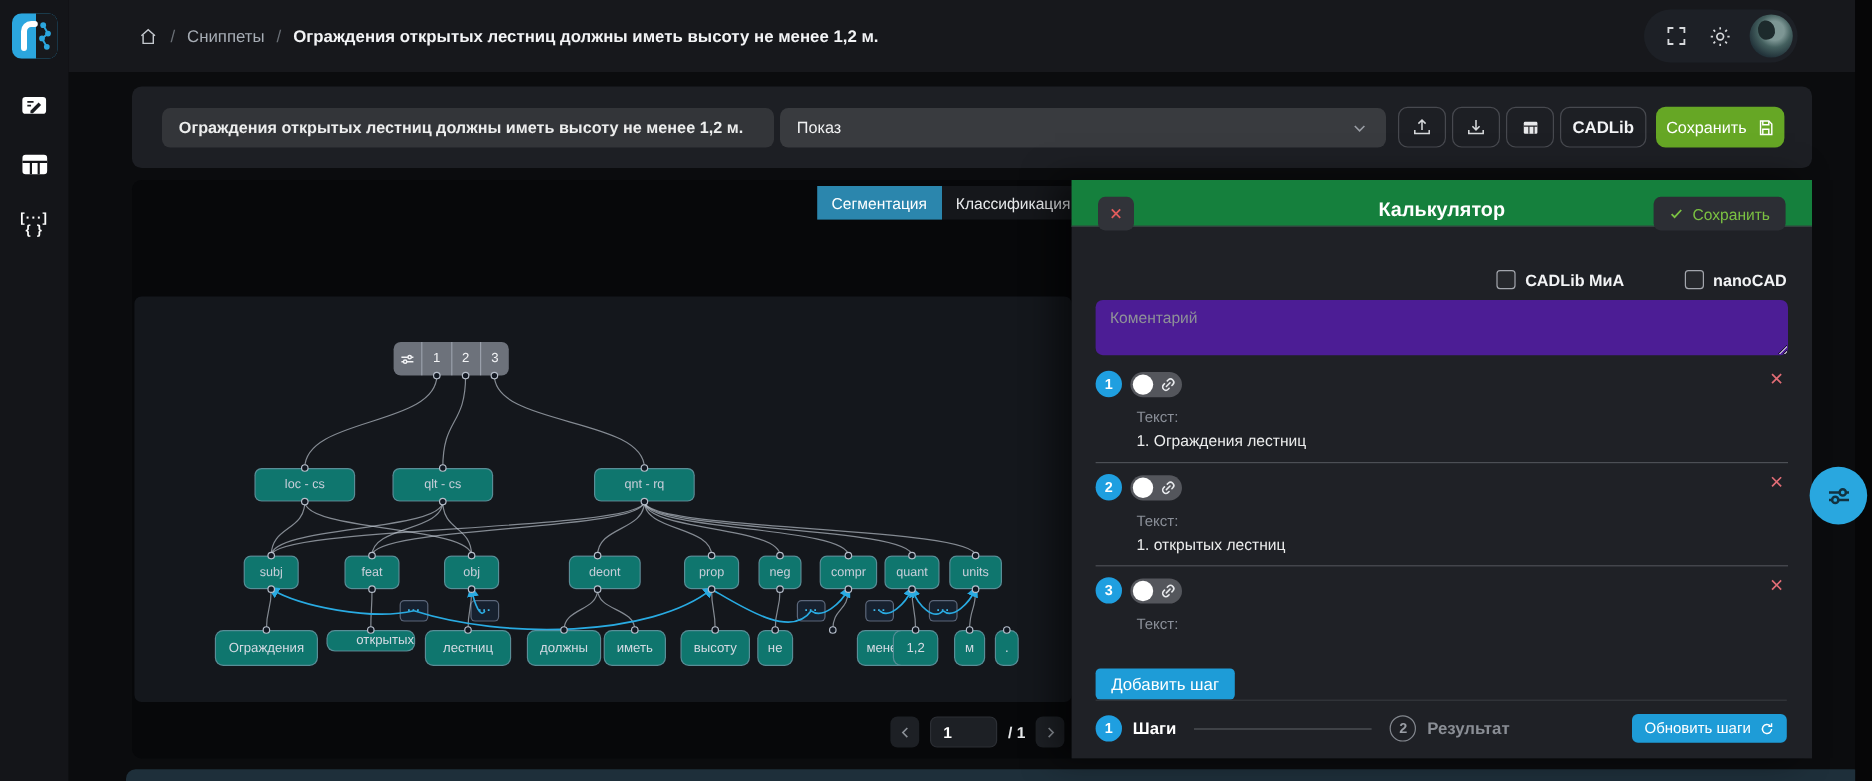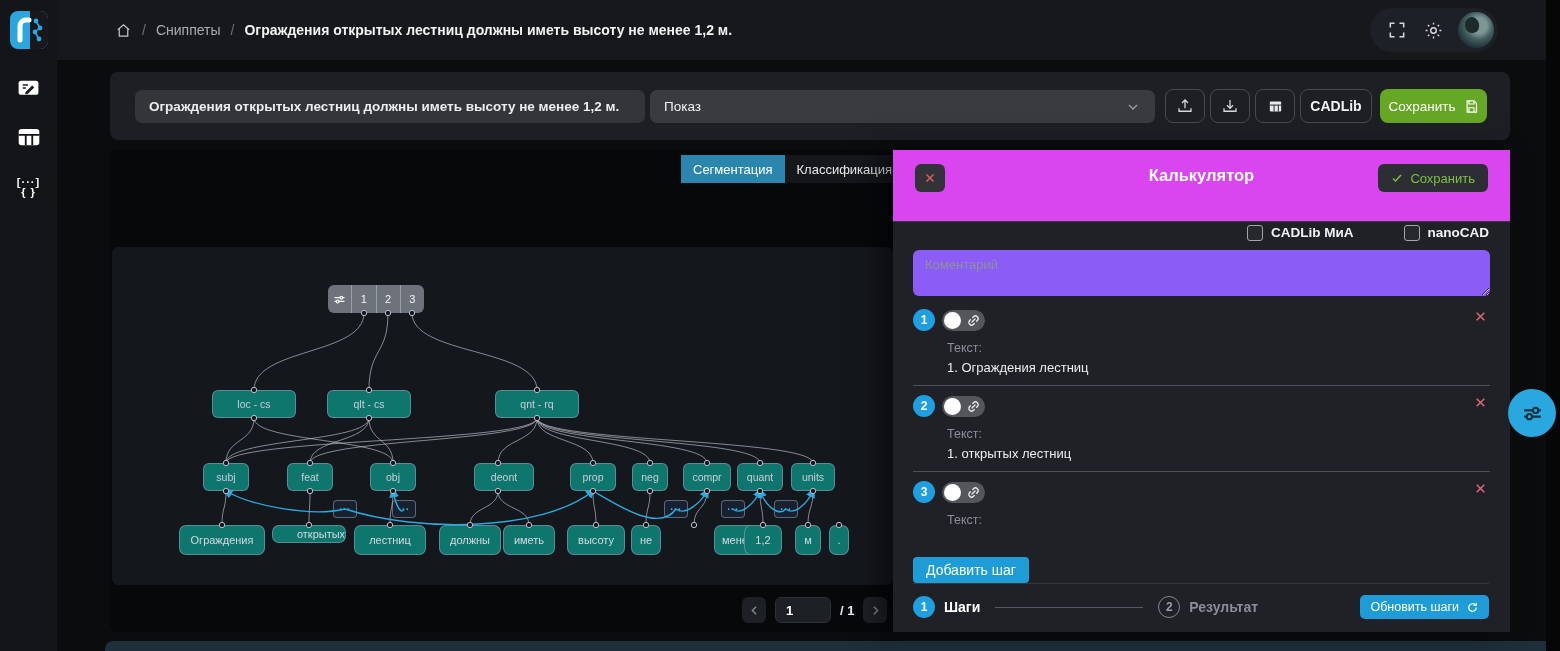--- a/index.html
+++ b/index.html
@@ -70,31 +70,31 @@
   .pager { position:absolute; left:632px; top:447px; display:flex; align-items:center; gap:9px; }
   .pg-btn { width:24px; height:26px; background:#1d2025; border:none; border-radius:6px; color:#8a8f96;
     display:flex; align-items:center; justify-content:center; cursor:pointer; }
   .pg-input { width:56px; height:26px; background:#1d2025; border:1px solid #2c2f35; border-radius:6px; color:#fff;
     font-weight:bold; font-size:13px; padding:0 0 0 10px; font-family:"Liberation Sans",sans-serif; }
   .pg-total { color:#e8eaec; font-size:13px; font-weight:bold; }
 
   
   .panel { position:absolute; left:893px; top:150px; width:617px; height:482px; background:#1f2126; z-index:4;
     box-shadow:-14px 0 26px rgba(0,0,0,.5); }
-  .panel-head { position:relative; height:72px; background:#d946ef; border-bottom:1px solid #393b40; }
+  .panel-head { position:relative; height:39px; background:#15803d; border-bottom:1px solid #393b40; }
   .close-btn { position:absolute; left:22px; top:14px; width:30px; height:28px; background:#313339; border:none; border-radius:6px;
     color:#e05c5c; font-size:14px; font-weight:bold; cursor:pointer; display:flex; align-items:center; justify-content:center; }
   .panel-title { position:absolute; left:0; right:0; top:16px; text-align:center; color:#fff; font-size:16.5px; font-weight:bold; }
   .panel-save { position:absolute; right:22px; top:14px; height:28px; background:#2c2e34; border:none; border-radius:6px;
     color:#7bc142; font-size:13px; display:flex; align-items:center; gap:7px; padding:0 13px; cursor:pointer; }
   .cb-row { position:absolute; right:21px; top:75px; display:flex; align-items:center; gap:10px; }
-  .cb-item { display:flex; gap:8px; cursor:pointer;padding-left:40px; }
+  .cb-item { display:flex; align-items:center; gap:8px; cursor:pointer;padding-left:40px; }
   .cb { width:16px; height:16px; border:1.5px solid #a3a6ad; border-radius:3px; background:#26282c; }
   .cb-label { color:#f2f3f5; font-size:13.5px; font-weight:bold; }
-  .comment { position:absolute; left:20px; top:100px; width:577px; height:46px; background:#8b5cf6; border:none; border-radius:6px;
+  .comment { position:absolute; left:20px; top:100px; width:577px; height:46px; background:#4c1d95; border:none; border-radius:6px;
     resize:vertical; color:#e8e9ea; font-size:13px; padding:7px 12px; font-family:"Liberation Sans",sans-serif; }
   .comment::placeholder { color:#8f9298; }
   .steps { position:absolute; left:20px; top:150px; width:577px; }
   .step-head { display:flex; align-items:center; gap:7px; margin-top:9px; }
   .badge { width:22px; height:22px; border-radius:50%; background:#1f9fe0; color:#fff; font-size:12px; font-weight:bold;
     display:flex; align-items:center; justify-content:center; flex:none; }
   .toggle { width:43px; height:21px; background:#54565c; border-radius:11px; display:flex; align-items:center; cursor:pointer; position:relative; }
   .knob { position:absolute; left:2px; top:2px; width:17px; height:17px; background:#fff; border-radius:50%; }
   .linkicon { position:absolute; right:5px; top:4px; }
   .step-x { margin-left:auto; color:#e06c75; cursor:pointer; width:16px; height:16px; align-self:flex-start; }

